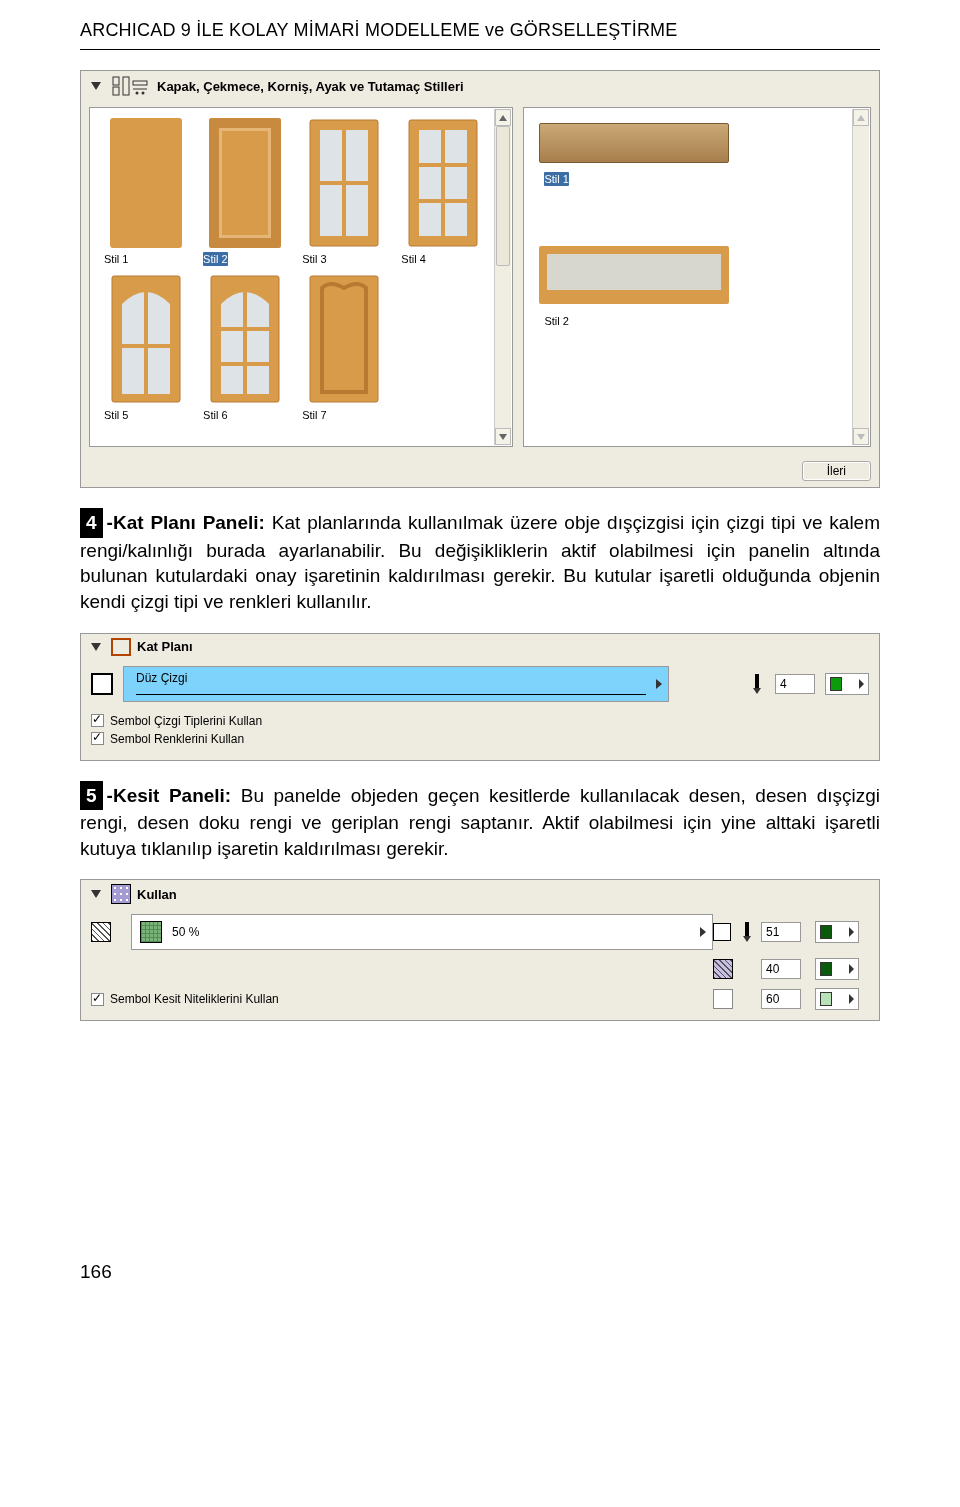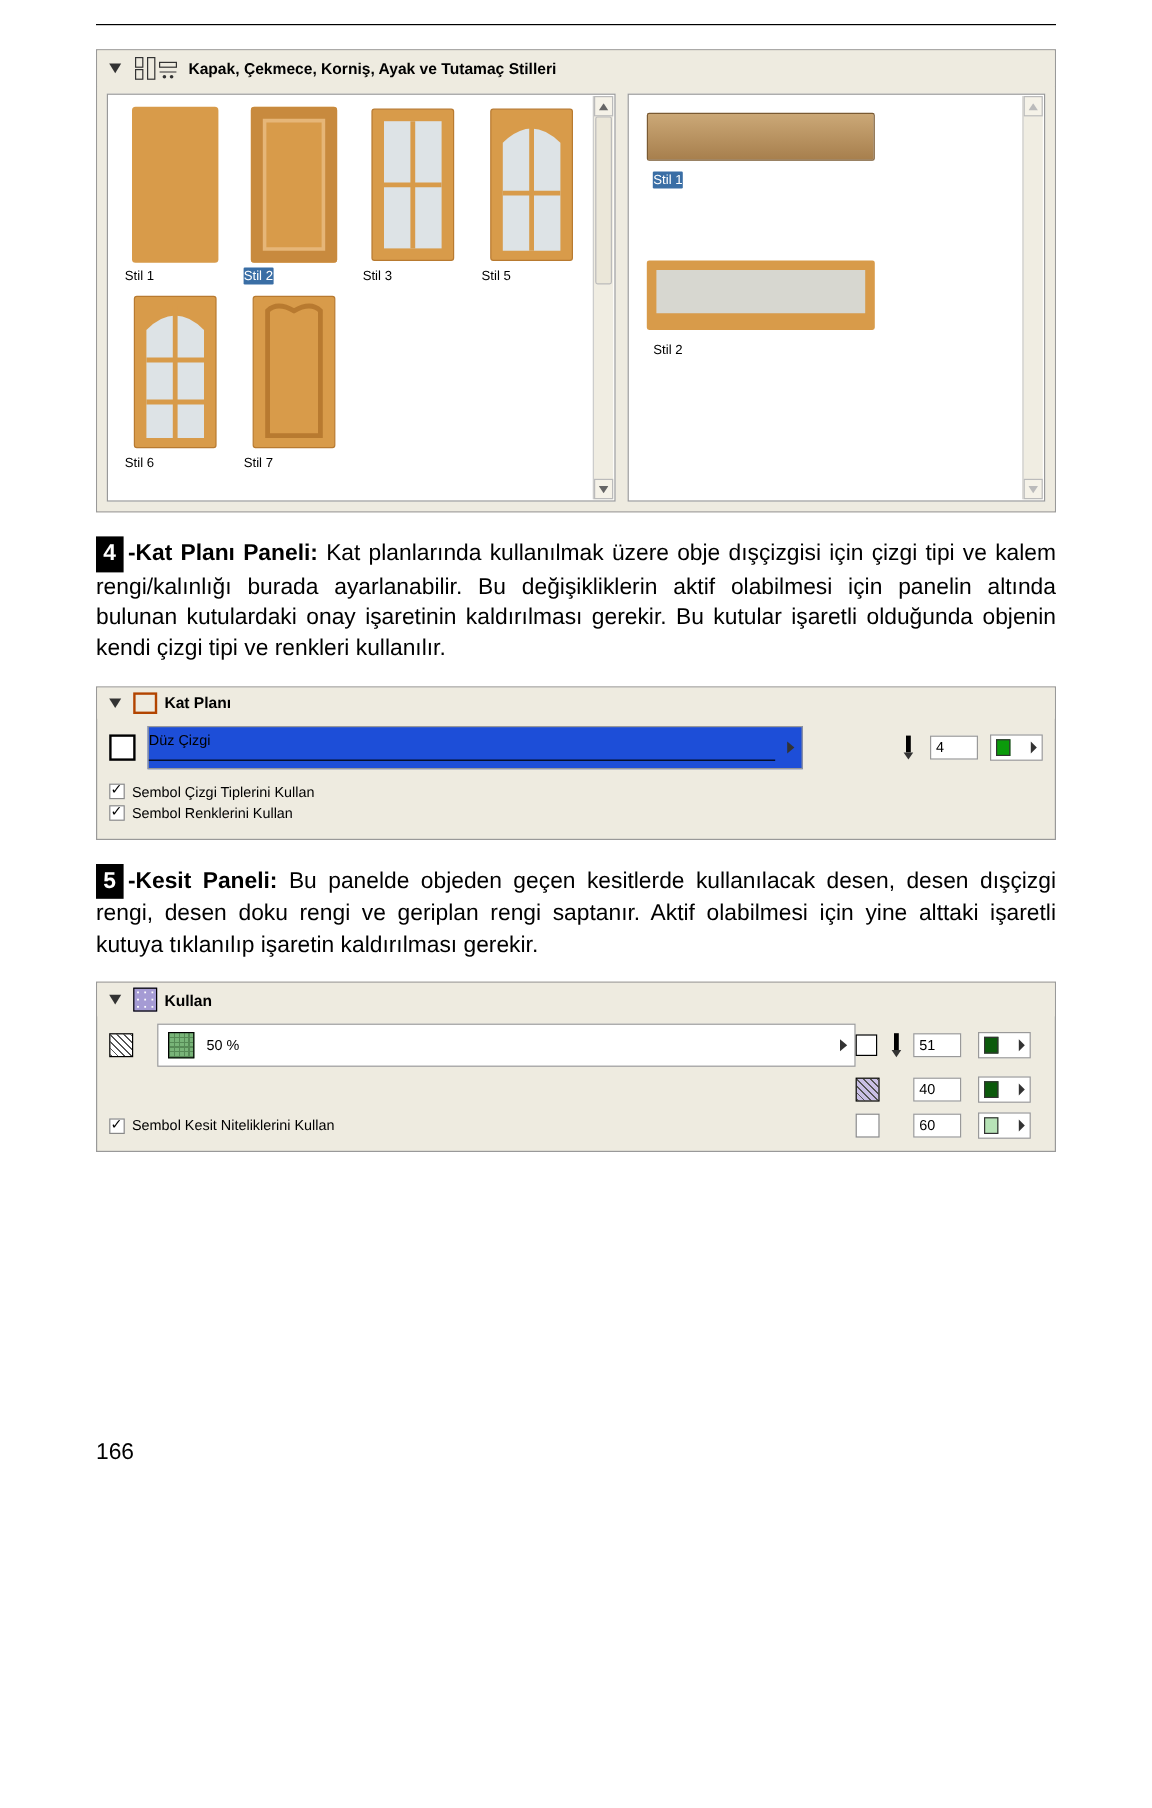--- a/index.html
+++ b/index.html
@@ -170,28 +170,28 @@
     font-size: 12px;
   }
   .row {
     display: flex;
     align-items: center;
     gap: 10px;
     margin-bottom: 6px;
   }
   .row.first { margin-bottom: 12px;}
   .linebox {
-    background: #1d4ed8;
+    background: #7dd3fc;
     border: 1px solid #999;
     height: 36px;
     flex: 1;
     display: flex;
     flex-direction: column;
     justify-content: space-between;
-    padding: 4px 8px 6px 0;
+    padding: 4px 8px 6px 12px;
     position: relative;
   }
   .linebox .name { font-size: 12px; }
   .linebox .line { height: 1px; background: #000; margin-top: 2px; margin-right: 14px;}
   .linebox .arrow {
     position: absolute; right: 6px; top: 50%;
     transform: translateY(-50%);
     width: 0; height: 0;
     border-top: 5px solid transparent;
     border-bottom: 5px solid transparent;
@@ -317,20 +317,21 @@
   }
   .footer {
     font-size: 19px;
     margin-top: 240px;
   }
 </style>
 </head>
 <body>
 
 <div class="page">
+  <div class="page-header">ARCHICAD 9 İLE KOLAY MİMARİ MODELLEME ve GÖRSELLEŞTİRME</div>
   <div class="hr"></div>
 
   <div class="panel">
     <div class="panel-header">
       <span class="tri"></span>
       <span class="hdr-icons">
         <svg width="40" height="22">
           <rect x="2" y="2" width="6" height="8" fill="none" stroke="#333"></rect>
           <rect x="2" y="12" width="6" height="8" fill="none" stroke="#333"></rect>
           <rect x="12" y="2" width="6" height="18" fill="none" stroke="#333"></rect>
@@ -364,20 +365,32 @@
                   <svg width="72" height="130">
                     <rect x="2" y="2" width="68" height="126" fill="#d89b4a" stroke="#b87a30" rx="2"></rect>
                     <rect x="12" y="12" width="48" height="106" fill="#dde3e6"></rect>
                     <line x1="36" y1="12" x2="36" y2="118" stroke="#d89b4a" stroke-width="4"></line>
                     <line x1="12" y1="65" x2="60" y2="65" stroke="#d89b4a" stroke-width="4"></line>
                   </svg>
                 </div>
                 <span class="label">Stil 3</span>
               </div>
 
+              <div class="style-cell">
+                <div class="preview">
+                  <svg width="72" height="130">
+                    <rect x="2" y="2" width="68" height="126" fill="#d89b4a" stroke="#b87a30" rx="2"></rect>
+                    <rect x="12" y="12" width="48" height="106" fill="#dde3e6"></rect>
+                    <line x1="36" y1="12" x2="36" y2="118" stroke="#d89b4a" stroke-width="4"></line>
+                    <line x1="12" y1="47" x2="60" y2="47" stroke="#d89b4a" stroke-width="4"></line>
+                    <line x1="12" y1="83" x2="60" y2="83" stroke="#d89b4a" stroke-width="4"></line>
+                  </svg>
+                </div>
+                <span class="label">Stil 4</span>
+              </div>
 
               <div class="style-cell">
                 <div class="preview">
                   <svg width="72" height="130">
                     <rect x="2" y="2" width="68" height="126" fill="#d89b4a" stroke="#b87a30" rx="2"></rect>
                     <path d="M12 30 Q36 6 60 30 L60 120 L12 120 Z" fill="#dde3e6"></path>
                     <line x1="36" y1="10" x2="36" y2="120" stroke="#d89b4a" stroke-width="4"></line>
                     <line x1="12" y1="72" x2="60" y2="72" stroke="#d89b4a" stroke-width="4"></line>
                   </svg>
                 </div>
@@ -450,20 +463,23 @@
             </div>
             <div class="btn down">
               <svg width="8" height="6">
                   <polygon points="0,0 8,0 4,6" fill="#bbb"></polygon>
                 </svg>
             </div>
           </div>
         </div>
 
       </div>
+    </div>
+    <div class="styles-footer">
+      <button class="win-btn">İleri</button>
     </div>
   </div>
 
   <p class="body-text">
     <span class="num-box">4</span><b>-Kat Planı Paneli:</b><span> Kat planlarında kullanılmak üzere obje dışçizgisi için çizgi tipi ve kalem rengi/kalınlığı burada ayarlanabilir. Bu değişikliklerin aktif olabilmesi için panelin altında bulunan kutulardaki onay işaretinin kaldırılması gerekir. Bu kutular işaretli olduğunda objenin kendi çizgi tipi ve renkleri kullanılır.</span>
   </p>
 
   <div class="panel">
     <div class="panel-header">
       <span class="tri"></span>

